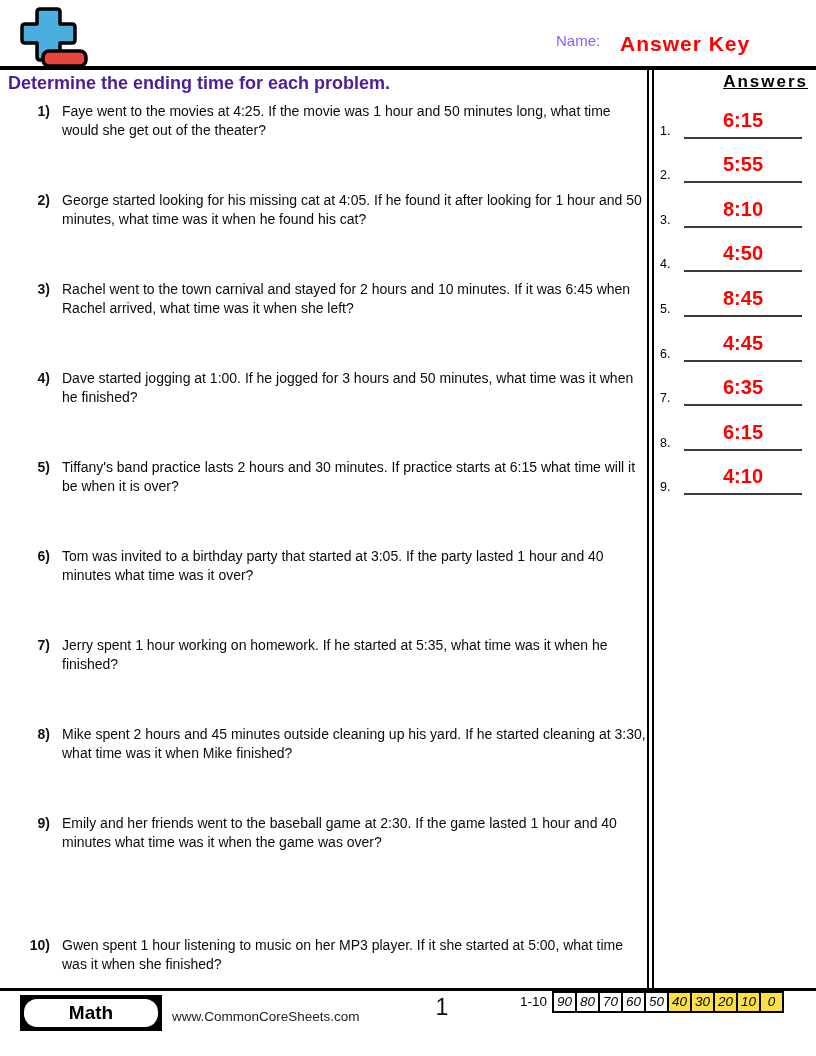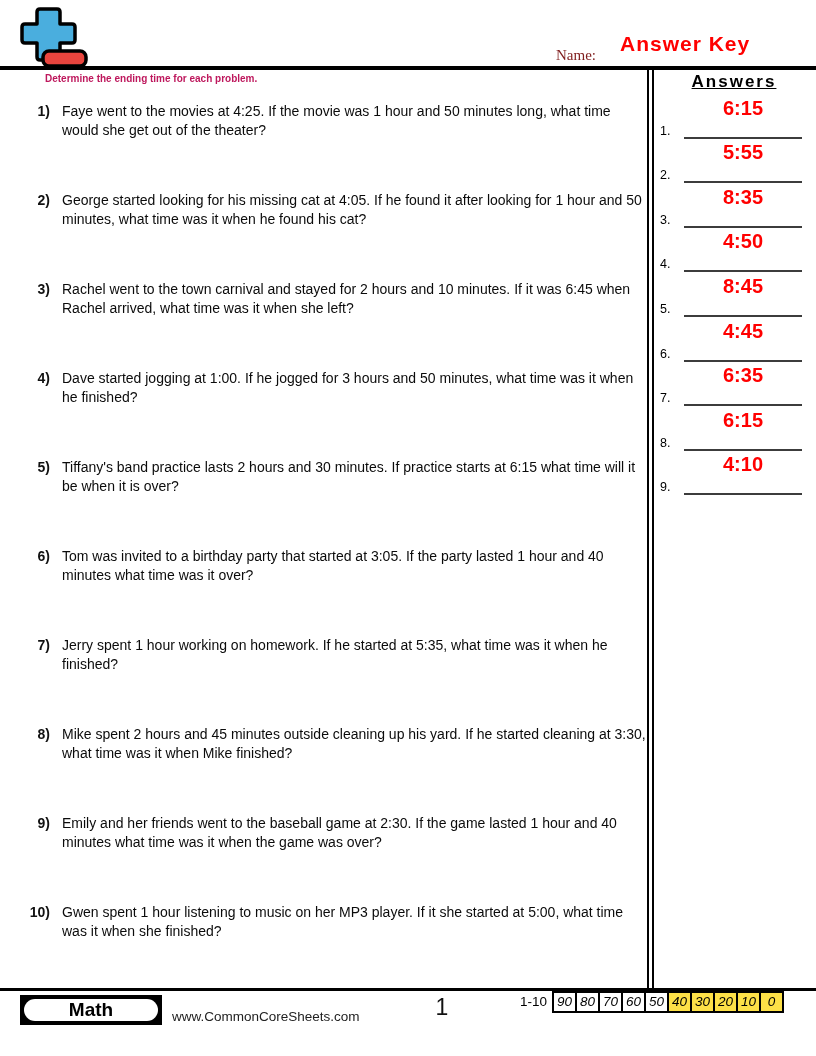--- a/index.html
+++ b/index.html
@@ -12,61 +12,61 @@
     color:#111;
     overflow:hidden;
   }
 
   
   .logo { position:absolute; left:12px; top:6px; width:84px; height:64px; z-index:3; }
   .ws-title {
     position:absolute; left:160px; top:42px; width:340px;
     text-align:center; font-size:17.5px; letter-spacing:0.2px; color:#0b0b0b;
   }
-  .name-label { position:absolute; left:556px; top:47px; font-size:15px; color:#7f1d1d;font-family:Liberation Serif, serif; }
+  .name-label { position:absolute; left:556px; top:32px; font-size:15px; color:#8b5cf6; }
   .name-value {
     position:absolute; left:620px; top:32px;
     font-size:21px; font-weight:bold; color:#ff0000; letter-spacing:1px;
   }
   .top-rule { position:absolute; left:0; top:66px; width:816px; height:4px; background:#000; z-index:2; }
 
   .instruction {
     position:absolute; left:8px; top:73px;
-    font-size:10px; font-weight:bold; color:#be185d;margin-left:37px;
+    font-size:18px; font-weight:bold; color:#4c1d95;
   }
 
   
   .vline {
     position:absolute; left:647px; top:70px; height:918px; width:3px;
     border-left:2px solid #000; border-right:2px solid #000; z-index:1;
   }
   .answers-heading {
     position:absolute; left:660px; top:72px; width:148px;
-    text-align:center; font-size:17px; font-weight:bold; letter-spacing:2px;
+    text-align:right; font-size:17px; font-weight:bold; letter-spacing:2px;
     text-decoration:underline; color:#000;
   }
   .answers-rows { position:absolute; left:656px; top:100px; width:160px; }
   .answer-row { position:relative; height:44.6px; }
   .answer-num { position:absolute; left:4px; bottom:7px; font-size:12.5px; color:#000; }
   .answer-line {
     position:absolute; left:28px; right:14px; bottom:6px;
     border-bottom:2px solid #3c3c3c;
-    text-align:center; padding-bottom:17px;
+    text-align:center; padding-bottom:5px;
     font-size:20px; font-weight:bold; color:#ff0000;
   }
 
   
   .question { position:absolute; left:16px; display:flex; }
   .q-num { width:34px; text-align:right; padding-right:12px; font-weight:bold; font-size:14px; line-height:19px; }
   .q-text { width:588px; font-size:14px; line-height:19px; color:#0b0b0b; }
 
   
   .bottom-rule { position:absolute; left:0; top:988px; width:816px; height:3px; background:#000; }
   .math-badge {
-    position:absolute; left:20px; top:995px; width:142px; height:30px;
+    position:absolute; left:20px; top:995px; width:142px; height:36px;
     background:#000;
   }
   .math-pill {
     position:absolute; left:4px; top:4px; right:4px; bottom:4px;
     background:#fff; border-radius:13px;
     display:flex; align-items:center; justify-content:center;
     font-size:19px; font-weight:bold; color:#000;
   }
   .website { position:absolute; left:172px; top:1009px; font-size:13.5px; color:#222; }
   .page-num { position:absolute; left:420px; top:994px; width:44px; text-align:center; font-size:23px; color:#111; }
@@ -104,21 +104,21 @@
     <div class="answer-row">
       <span class="answer-num">1.</span>
       <div class="answer-line">6:15</div>
     </div>
     <div class="answer-row">
       <span class="answer-num">2.</span>
       <div class="answer-line">5:55</div>
     </div>
     <div class="answer-row">
       <span class="answer-num">3.</span>
-      <div class="answer-line">8:35</div>
+      <div class="answer-line">8:10</div>
     </div>
     <div class="answer-row">
       <span class="answer-num">4.</span>
       <div class="answer-line">4:50</div>
     </div>
     <div class="answer-row">
       <span class="answer-num">5.</span>
       <div class="answer-line">8:45</div>
     </div>
     <div class="answer-row">
@@ -168,21 +168,21 @@
     <div class="q-text">Jerry spent 1 hour working on homework. If he started at 5:35, what time was it when he finished?</div>
   </div>
   <div class="question" style="top:725px">
     <span class="q-num">8)</span>
     <div class="q-text">Mike spent 2 hours and 45 minutes outside cleaning up his yard. If he started cleaning at 3:30, what time was it when Mike finished?</div>
   </div>
   <div class="question" style="top:814px">
     <span class="q-num">9)</span>
     <div class="q-text">Emily and her friends went to the baseball game at 2:30. If the game lasted 1 hour and 40 minutes what time was it when the game was over?</div>
   </div>
-  <div class="question" style="top:903px">
+  <div class="question" style="top:936px">
     <span class="q-num">10)</span>
     <div class="q-text">Gwen spent 1 hour listening to music on her MP3 player. If it she started at 5:00, what time was it when she finished?</div>
   </div>
 
   <div class="bottom-rule"></div>
   <div class="math-badge">
     <div class="math-pill">Math</div>
   </div>
   <span class="website">www.CommonCoreSheets.com</span>
   <span class="page-num">1</span>

